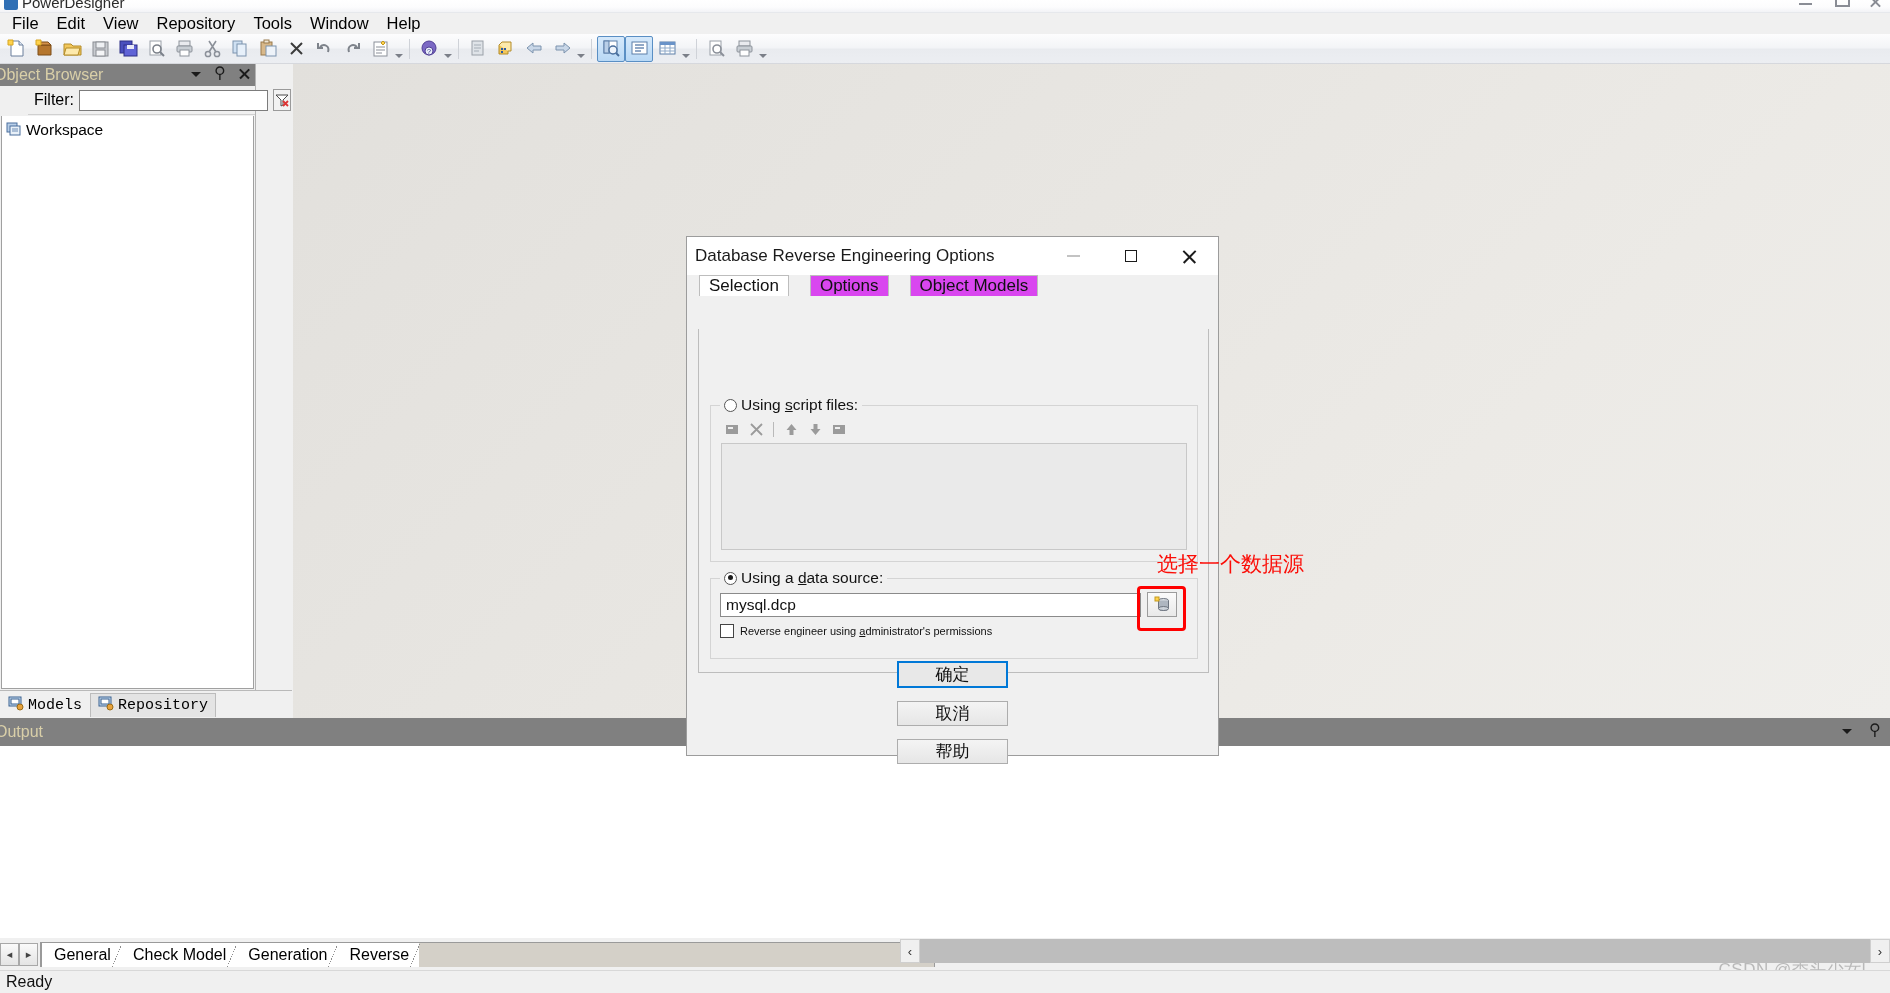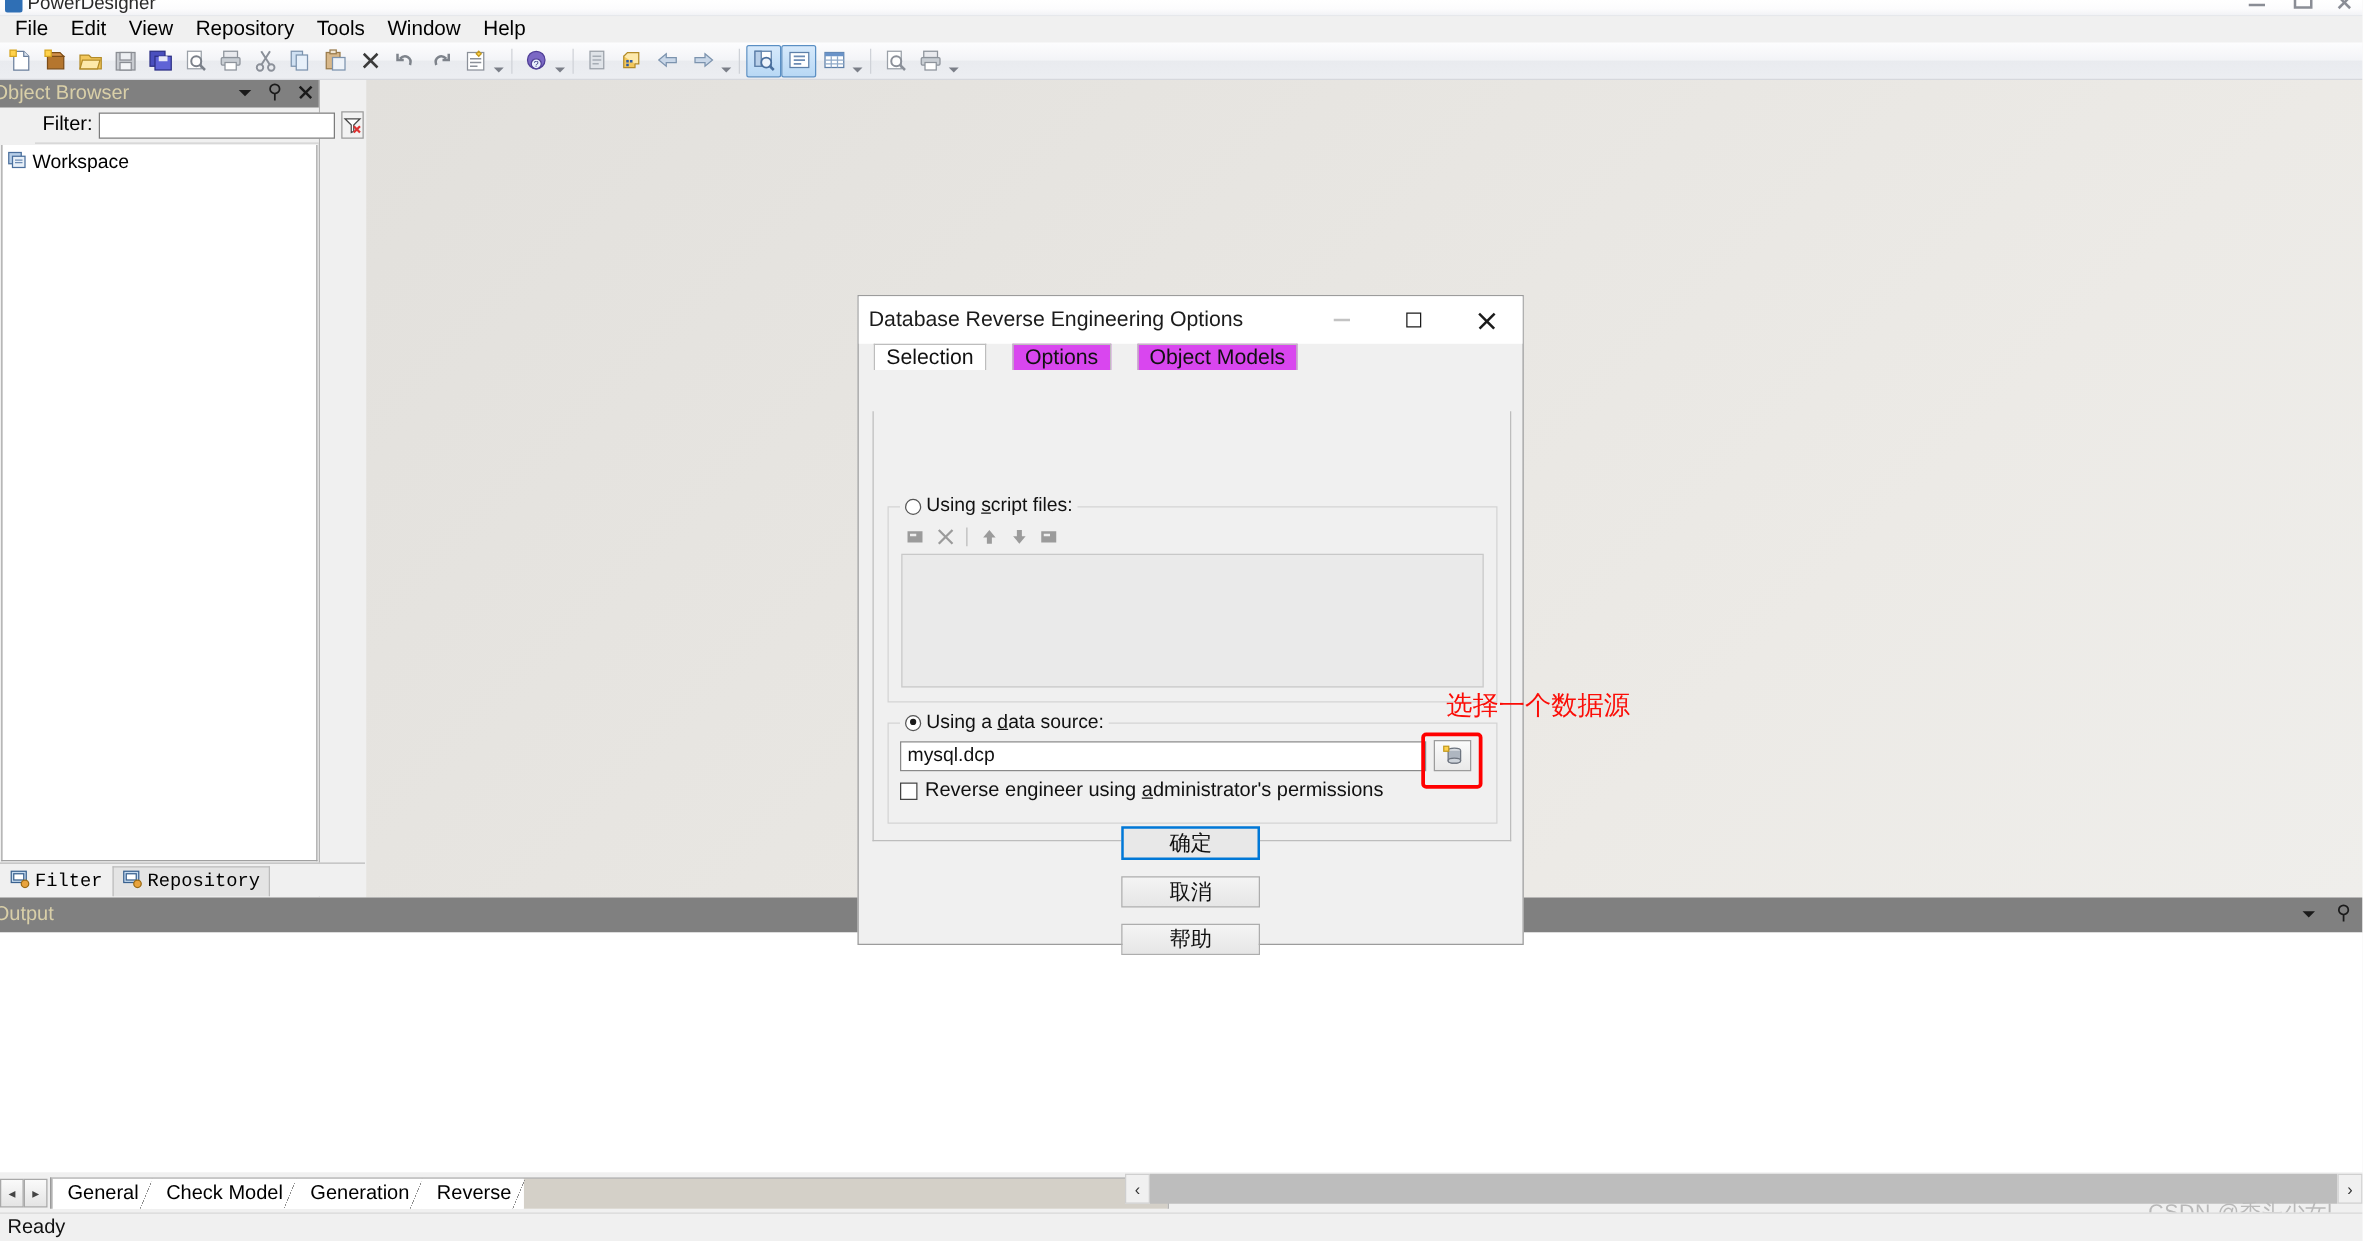--- a/index.html
+++ b/index.html
@@ -551,21 +551,21 @@
     </div>
     <div class="obpanel-tabs">
       <div class="ob-tab sel">
         <span>
           <svg width="16" height="16" viewBox="0 0 16 16">
               <rect x="1" y="2" width="12" height="9" fill="#c8dcf0" stroke="#39618f"></rect>
               <rect x="3" y="4" width="8" height="5" fill="#fff" stroke="#39618f"></rect>
               <circle cx="12" cy="12" r="3" fill="#e8a33d" stroke="#9a6a14"></circle>
             </svg>
         </span>
-        <span>Filter</span>
+        <span>Models</span>
       </div>
       <div class="ob-tab unsel">
         <span>
           <svg width="16" height="16" viewBox="0 0 16 16">
               <rect x="1" y="2" width="12" height="9" fill="#c8dcf0" stroke="#39618f"></rect>
               <rect x="3" y="4" width="8" height="5" fill="#fff" stroke="#39618f"></rect>
               <circle cx="12" cy="12" r="3" fill="#e8a33d" stroke="#9a6a14"></circle>
             </svg>
         </span>
         <span>Repository</span>
@@ -679,21 +679,21 @@
         <div class="browse-btn" style="position:absolute; left:436px; top:13px;">
           <svg width="17" height="17" viewBox="0 0 17 17">
             <ellipse cx="9.5" cy="4.5" rx="5" ry="2" fill="#d9dde2" stroke="#6e7580"></ellipse>
             <path d="M4.5 4.5v8c0 1.1 2.2 2 5 2s5-.9 5-2v-8" fill="#aeb6c0" stroke="#6e7580"></path>
             <ellipse cx="9.5" cy="12.5" rx="5" ry="2" fill="#cdd3da" stroke="#6e7580"></ellipse>
             <rect x="1" y="1" width="4" height="4" fill="#ffd24d" stroke="#c49a1e"></rect>
           </svg>
         </div>
         <div style="position:absolute; left:9px; top:45px; display:flex; align-items:center; gap:6px;">
           <span class="checkbox"></span>
-          <span style="font-size:16px;color:#111;white-space:nowrap"><span>Reverse engineer using </span><span class="u">a</span><span>dministrator's permissions</span></span>
+          <span style="font-size:11px;color:#111;white-space:nowrap"><span>Reverse engineer using </span><span class="u">a</span><span>dministrator's permissions</span></span>
         </div>
       </div>
     </div>
 
     <div class="dlg-footer">
       <div class="dbtn default">确定</div>
       <div class="dbtn">取消</div>
       <div class="dbtn">帮助</div>
     </div>
   </div>

